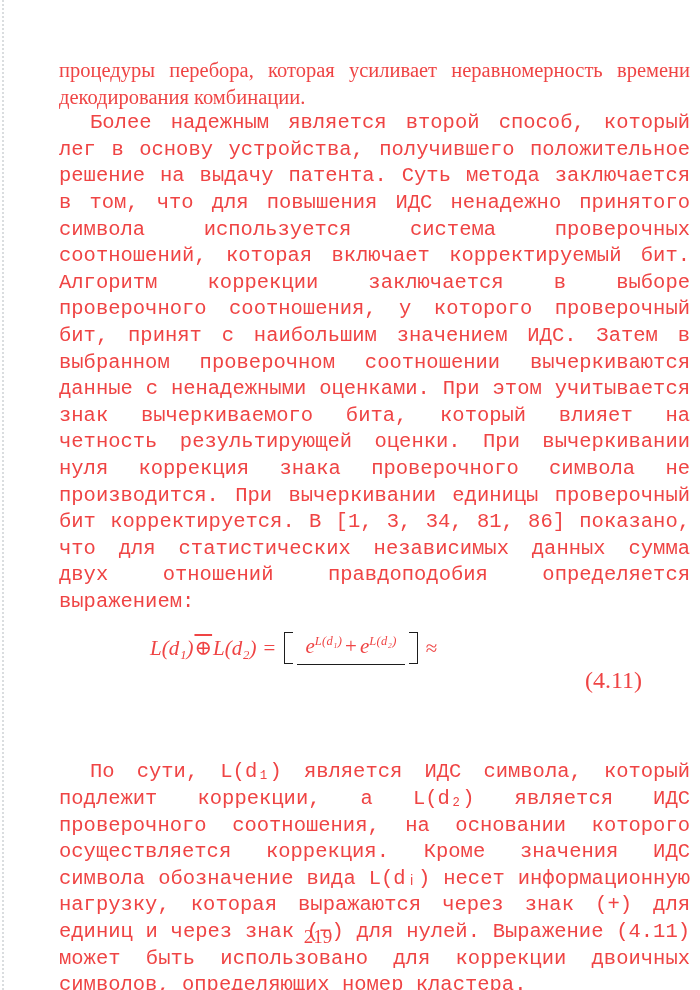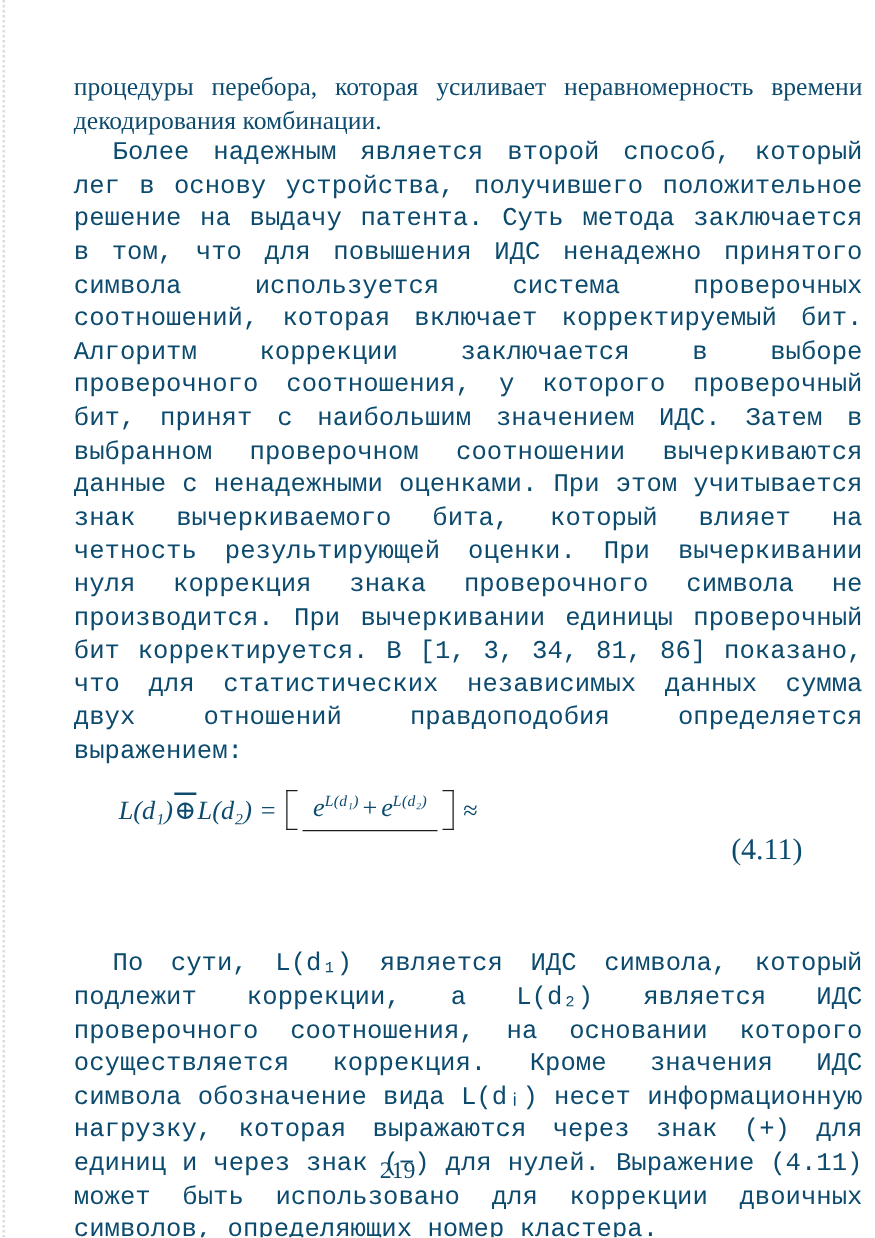--- a/index.html
+++ b/index.html
@@ -7,21 +7,21 @@
     padding: 0;
     background: #ffffff;
   }
   .page {
     position: relative;
     width: 700px;
     height: 990px;
     background: #ffffff;
     overflow: hidden;
     font-family: "Liberation Serif", "DejaVu Serif", serif;
-    color: #0c4a6e;
+    color: #ef4444;
   }
   
   .scan-edge {
     position: absolute;
     left: 2px;
     top: 0;
     bottom: 0;
     width: 0;
     border-left: 2px dotted #c2c7cb;
     opacity: 0.6;
@@ -43,21 +43,21 @@
 
   
   .equation {
     position: relative;
     margin: 16px 0 24px 0;
     min-height: 104px;
   }
   .eq-line1 {
     display: flex;
     align-items: center;
-    margin-left: 36px;
+    margin-left: 91px;
     font-size: 21px;
     white-space: nowrap;
   }
   .mi { font-style: italic; }
   .obar {
     text-decoration: overline;
     font-style: normal;
     font-size: 21px;
     margin: 0 1px;
   }

